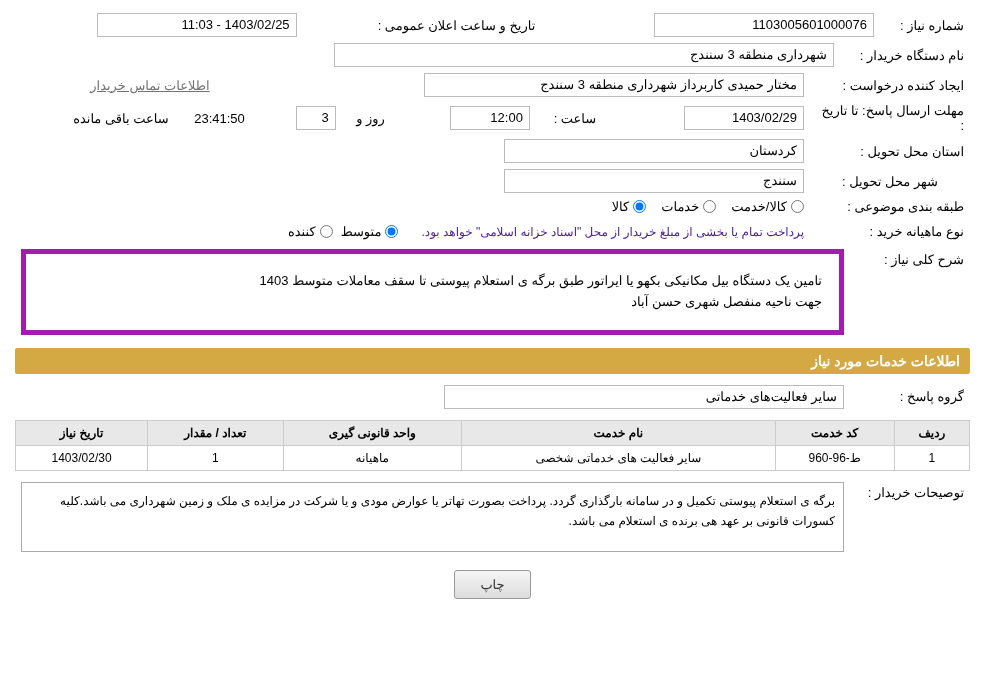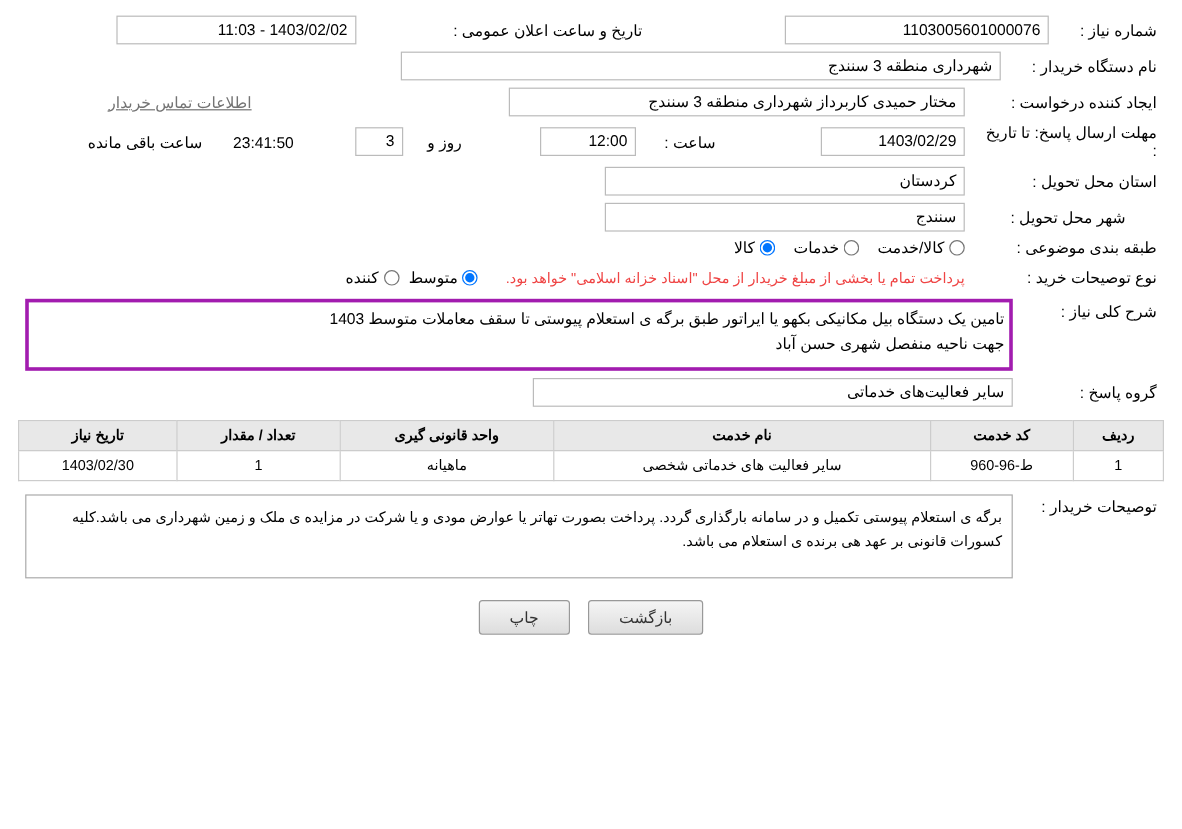--- a/index.html
+++ b/index.html
@@ -68,26 +68,26 @@
       gap: 4px;
     }
     .process-row {
       display: flex;
       align-items: center;
       gap: 8px;
       padding: 4px 0;
     }
     .process-note {
       font-size: 12px;
-      color: #ef4444;
+      color: #4c1d95;
     }
     .description-box {
-      border: 3px solid #a21caf;
+      border: 5px solid #a21caf;
       background: #fff;
-      padding: 4px;
+      padding: 17px;
       min-height: 60px;
       width: 100%;
       text-align: right;
       font-family: Tahoma, Arial, sans-serif;
       font-size: 13px;
       line-height: 1.6;
     }
     .services-table {
       width: 100%;
       border-collapse: collapse;
@@ -157,21 +157,21 @@
 
     <table class="layout">
       <tbody>
           <tr>
         <td style="text-align:right; width:90px;">شماره نیاز :</td>
         <td>
           <div class="input-box input-medium" style="min-width:220px; display:inline-block;">1103005601000076</div>
         </td>
         <td style="text-align:right; padding-right:30px;">تاریخ و ساعت اعلان عمومی :</td>
         <td>
-          <div class="input-box" style="min-width:200px;">1403/02/02 - 11:03</div>
+          <div class="input-box" style="min-width:200px;">1403/02/25 - 11:03</div>
         </td>
       </tr>
     </tbody>
       </table>
 
     <table class="layout">
       <tbody>
           <tr>
         <td style="text-align:right; width:130px;">نام دستگاه خریدار :</td>
         <td>
@@ -258,21 +258,21 @@
             </div>
           </div>
         </td>
       </tr>
     </tbody>
       </table>
 
     <table class="layout">
       <tbody>
           <tr>
-        <td style="text-align:right; width:160px;">نوع توصیحات خرید :</td>
+        <td style="text-align:right; width:160px;">نوع ماهیانه خرید :</td>
         <td>
           <div class="process-row">
             <span class="process-note">پرداخت تمام یا بخشی از مبلغ خریدار از محل "اسناد خزانه اسلامی" خواهد بود.</span>
             <div class="radio-item" style="margin-right:15px;">
               <input type="radio" name="farayand" checked="" style="">
               <span>متوسط</span>
             </div>
             <div class="radio-item">
               <input type="radio" name="farayand" style="">
               <span>کننده</span>
@@ -288,20 +288,21 @@
           <tr>
         <td style="text-align:right; vertical-align:top; width:120px; padding-top:6px;">شرح کلی نیاز :</td>
         <td>
           <div class="description-box" style="white-space:pre-line;">تامین  یک دستگاه بیل مکانیکی بکهو یا ایراتور  طبق برگه ی استعلام پیوستی تا سقف معاملات متوسط  1403
 جهت ناحیه منفصل شهری حسن آباد</div>
         </td>
       </tr>
     </tbody>
       </table>
 
+    <div class="section-title">اطلاعات خدمات مورد نیاز</div>
 
     <table class="layout">
       <tbody>
           <tr>
         <td style="text-align:right; width:120px;">گروه پاسخ :</td>
         <td>
           <div class="input-box" style="min-width:400px;">سایر فعالیت‌های خدماتی</div>
         </td>
       </tr>
     </tbody>
@@ -335,18 +336,17 @@
           <tr>
         <td style="text-align:right; vertical-align:top; width:120px; padding-top:6px;">توصیحات خریدار :</td>
         <td>
           <div class="buyer-desc">برگه ی استعلام پیوستی تکمیل و در سامانه بارگذاری گردد. پرداخت بصورت تهاتر یا عوارض مودی و یا شرکت در مزایده ی ملک و زمین شهرداری می باشد.کلیه کسورات قانونی بر عهد هی برنده ی استعلام می باشد.</div>
         </td>
       </tr>
     </tbody>
       </table>
 
     <div class="buttons-row">
-      <button class="btn btn-back">بازگشت</button>
       <button class="btn btn-print">چاپ</button>
     </div>
 
   </div>
 </div>
 
 </body></html>

